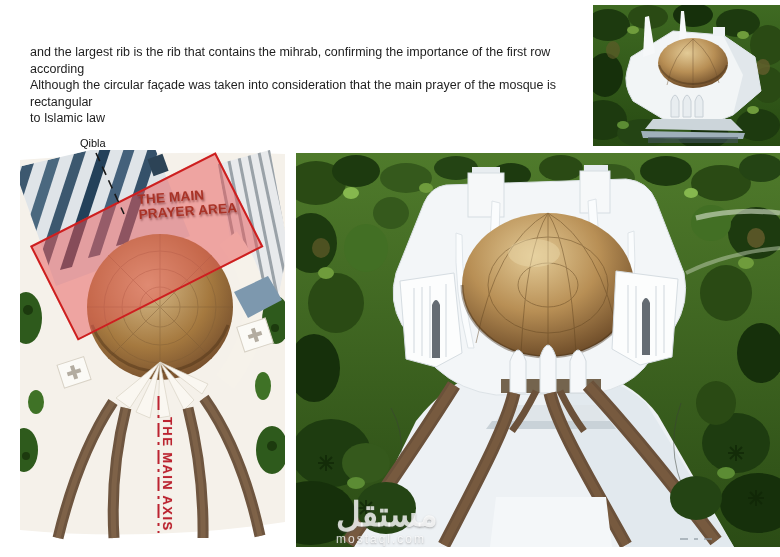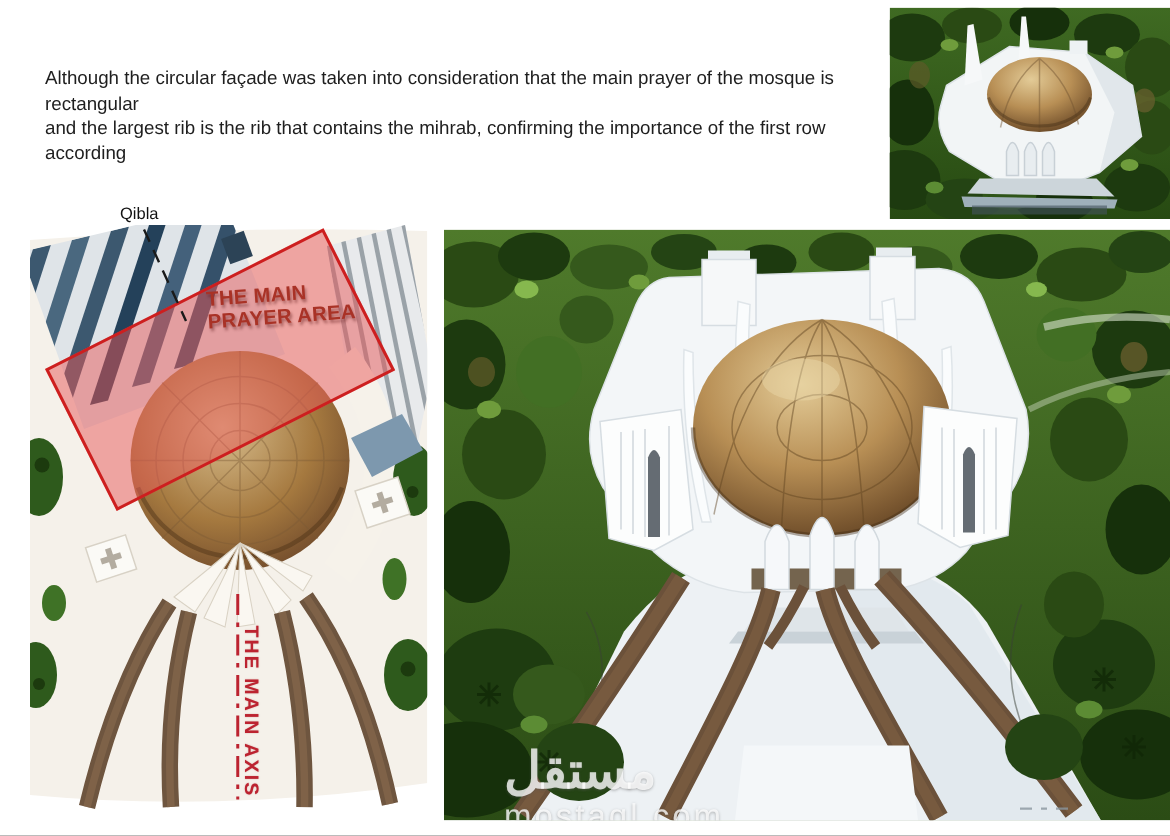--- a/index.html
+++ b/index.html
@@ -42,31 +42,32 @@
     position:absolute;left:160px;top:417px;z-index:6;
     writing-mode:vertical-rl;
     color:var(--annotation-red,#bc2330);font-weight:bold;font-size:13px;letter-spacing:1.4px;
     text-shadow:0 0 1px rgba(160,30,30,.4);white-space:nowrap;
   }
   .watermark{
     position:absolute;left:40px;top:344px;z-index:4;color:rgba(255,255,255,.78);
     text-shadow:0 1px 2px rgba(90,90,90,.45);line-height:1;
   }
   .wm-logo{font-size:34px;font-weight:bold;letter-spacing:2px;}
-  .wm-domain{font-size:22px;letter-spacing:2px;margin-top:2px;}
+  .wm-domain{font-size:12px;letter-spacing:2px;margin-top:2px;}
 </style>
 </head>
 <body>
 
 <div class="slide">
 
 
   <div class="body-text">
+    <div>and the largest rib is the rib that contains the mihrab, confirming the importance of the first row according</div>
     <div>Although the circular façade was taken into consideration that the main prayer of the mosque is rectangular</div>
-    <div>and the largest rib is the rib that contains the mihrab, confirming the importance of the first row according</div>
+    <div>to Islamic law</div>
   </div>
 
   <div class="img-frame frame-small">
     <svg width="187" height="141" viewBox="0 0 187 141">
       <defs>
         <linearGradient id="gbg2" x1="0" y1="0" x2="0" y2="1">
           <stop offset="0" stop-color="#3f6a22"></stop>
             <stop offset="1" stop-color="#274a12"></stop>
         </linearGradient>
         <radialGradient id="gold2" cx="0.42" cy="0.3" r="0.85">

